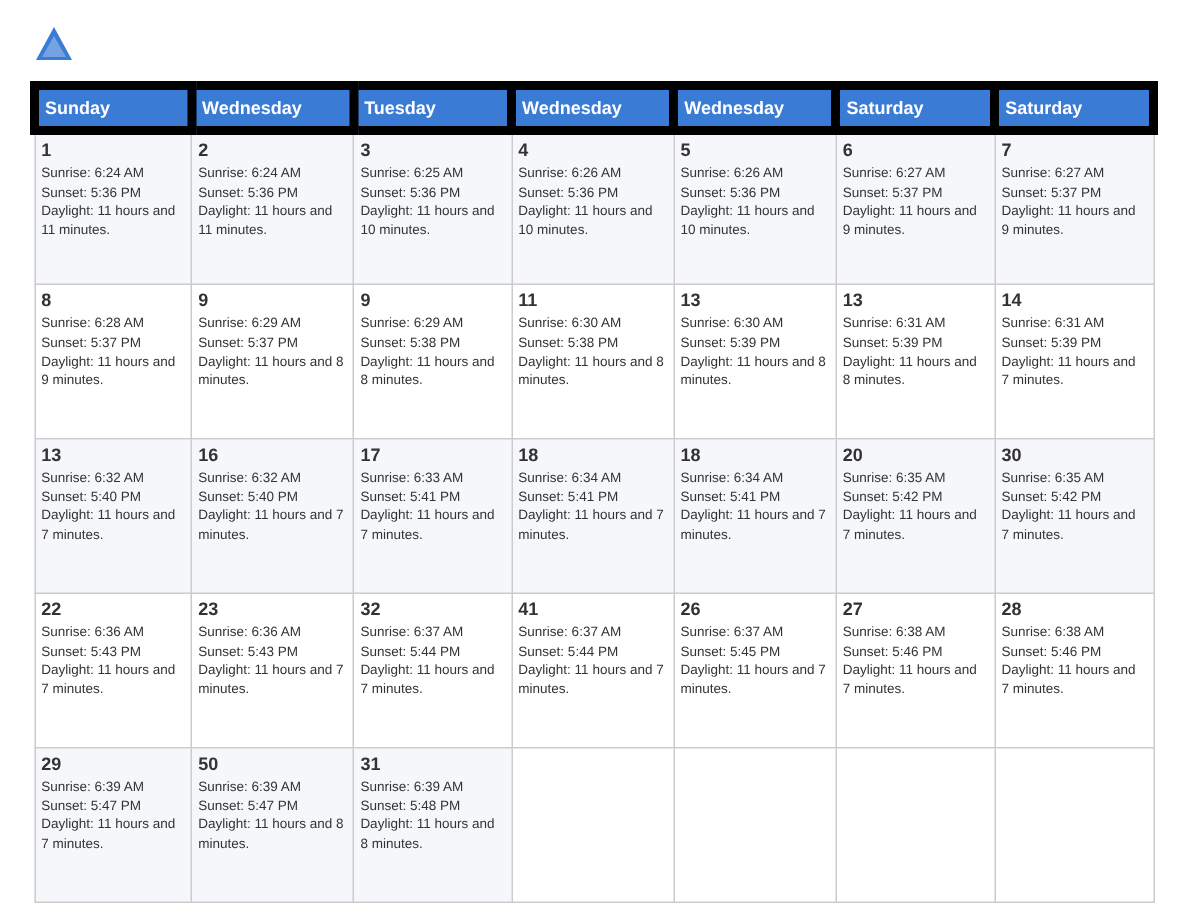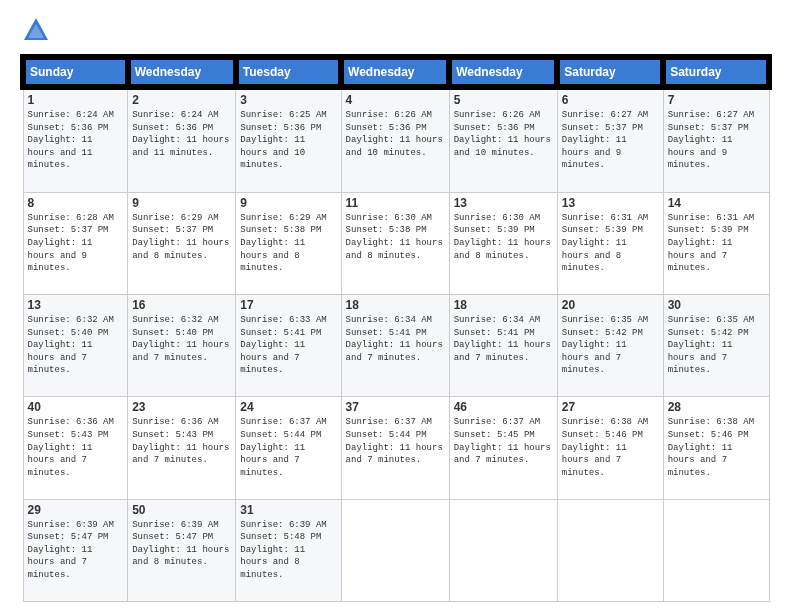--- a/index.html
+++ b/index.html
@@ -92,21 +92,20 @@
     .day-num {
       font-size: 12px;
       font-weight: bold;
       display: block;
       margin-bottom: 2px;
     }
     .day-info {
       font-size: 9px;
       line-height: 1.4;
       color: #333;
-      font-family: Liberation Mono, monospace;
     }
     .empty-cell {
       background: #fff !important;
     }
   </style>
 </head>
 <body>
 
 <div class="page">
   <div class="header">
@@ -224,37 +223,37 @@
             <span class="day-num">20</span>
             <div class="day-info">Sunrise: 6:35 AM<br>Sunset: 5:42 PM<br>Daylight: 11 hours and 7 minutes.</div>
           </td>
           <td>
             <span class="day-num">30</span>
             <div class="day-info">Sunrise: 6:35 AM<br>Sunset: 5:42 PM<br>Daylight: 11 hours and 7 minutes.</div>
           </td>
         </tr>
         <tr>
           <td>
-            <span class="day-num">40</span>
+            <span class="day-num">22</span>
             <div class="day-info">Sunrise: 6:36 AM<br>Sunset: 5:43 PM<br>Daylight: 11 hours and 7 minutes.</div>
           </td>
           <td>
             <span class="day-num">23</span>
             <div class="day-info">Sunrise: 6:36 AM<br>Sunset: 5:43 PM<br>Daylight: 11 hours and 7 minutes.</div>
           </td>
           <td>
-            <span class="day-num">24</span>
+            <span class="day-num">32</span>
             <div class="day-info">Sunrise: 6:37 AM<br>Sunset: 5:44 PM<br>Daylight: 11 hours and 7 minutes.</div>
           </td>
           <td>
-            <span class="day-num">37</span>
+            <span class="day-num">41</span>
             <div class="day-info">Sunrise: 6:37 AM<br>Sunset: 5:44 PM<br>Daylight: 11 hours and 7 minutes.</div>
           </td>
           <td>
-            <span class="day-num">46</span>
+            <span class="day-num">26</span>
             <div class="day-info">Sunrise: 6:37 AM<br>Sunset: 5:45 PM<br>Daylight: 11 hours and 7 minutes.</div>
           </td>
           <td>
             <span class="day-num">27</span>
             <div class="day-info">Sunrise: 6:38 AM<br>Sunset: 5:46 PM<br>Daylight: 11 hours and 7 minutes.</div>
           </td>
           <td>
             <span class="day-num">28</span>
             <div class="day-info">Sunrise: 6:38 AM<br>Sunset: 5:46 PM<br>Daylight: 11 hours and 7 minutes.</div>
           </td>

